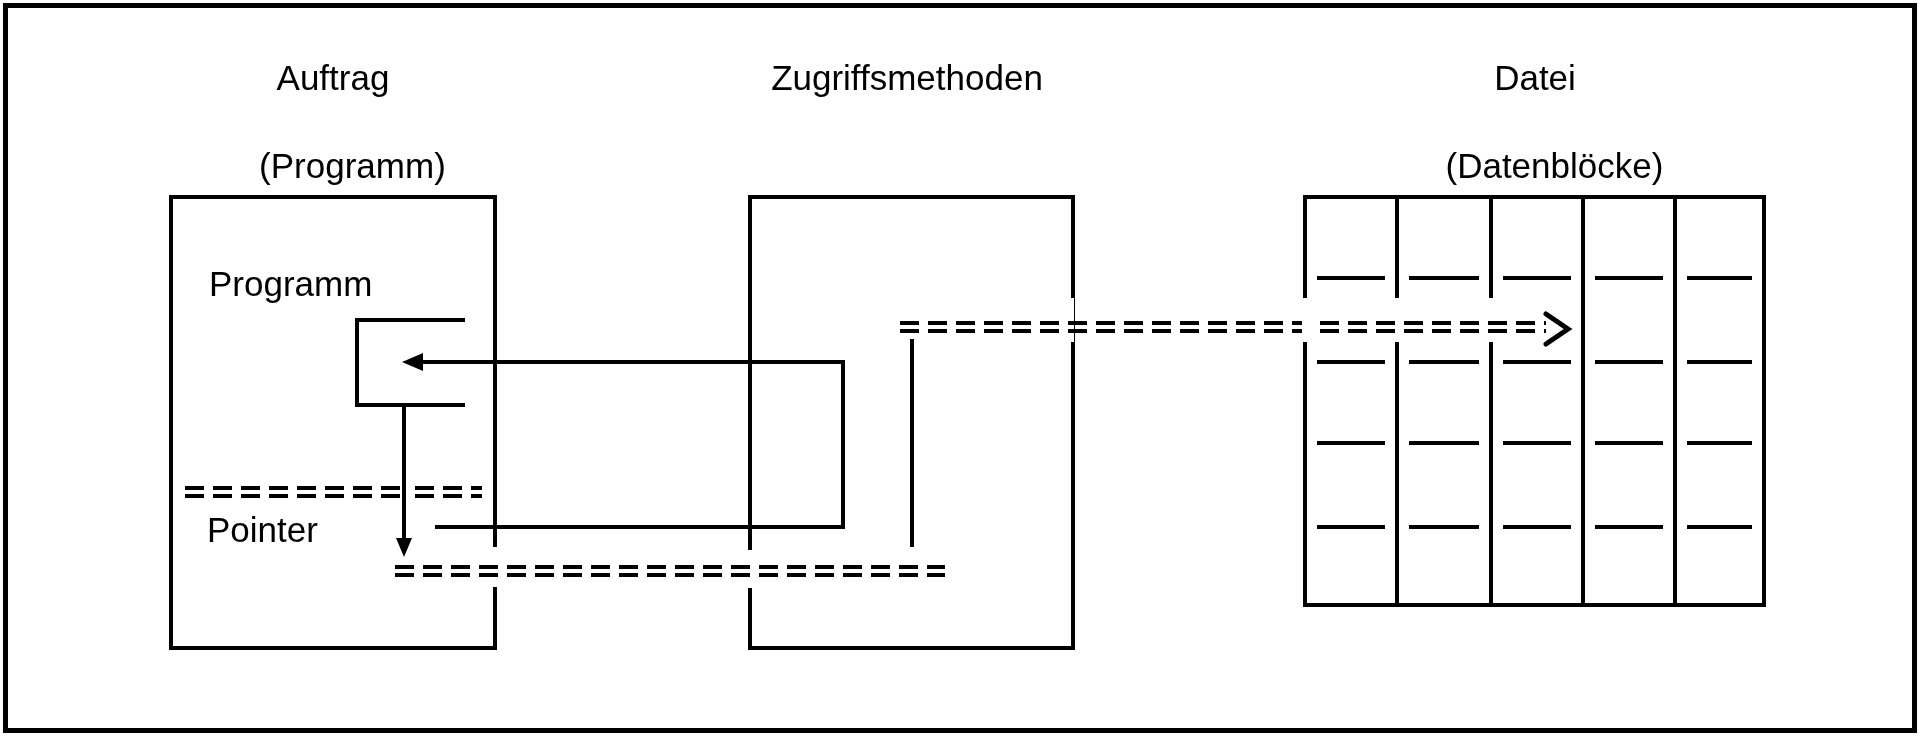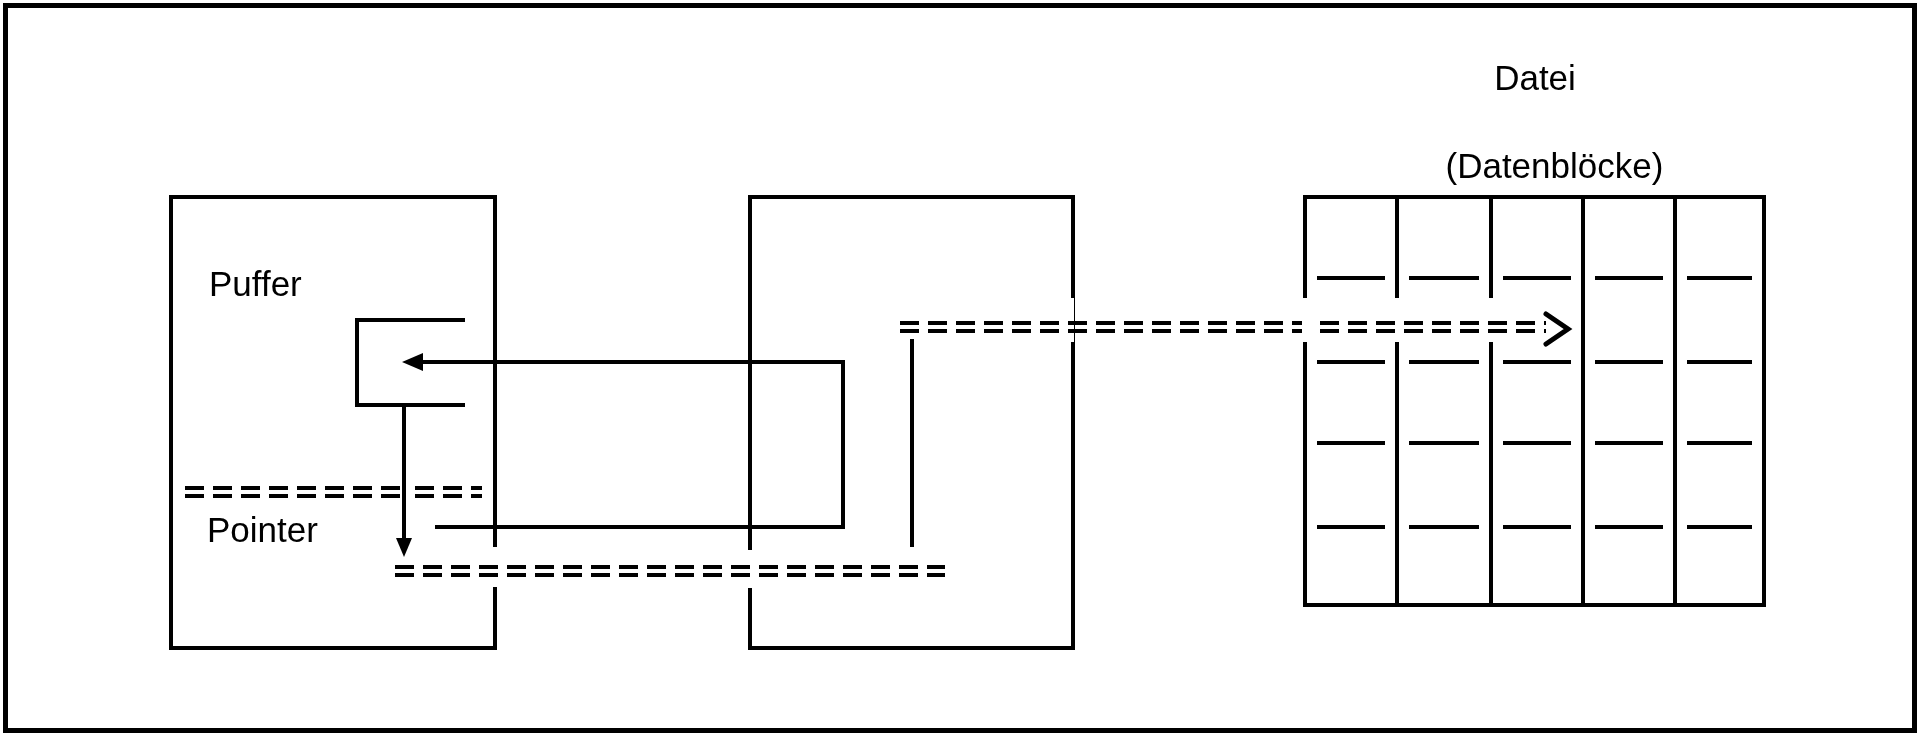--- a/index.html
+++ b/index.html
@@ -37,31 +37,36 @@
     border-top:19px solid #000;
   }
 </style>
 </head>
 <body>
 
 <div id="canvas">
 
   <div class="abs" id="outer-frame"></div>
 
+  <div class="abs heading" style="left:183px;top:56px;width:300px;"><span>Auftrag</span><br>
+    <span>(Programm)</span>
+  </div>
 
+  <div class="abs heading" style="left:757px;top:56px;width:300px;"><span>Zugriffsmethoden</span>
+  </div>
 
   <div class="abs heading" style="left:1385px;top:56px;width:300px;"><span>Datei</span><br>
     <span>(Datenblöcke)</span>
   </div>
 
   <div class="abs boxline" style="left:169px;top:195px;width:320px;height:447px;"></div>
 
   <div class="abs patch" style="left:490px;top:547px;width:10px;height:40px;"></div>
 
-  <div class="abs boxlabel" style="left:209px;top:266px;">Puffer</div>
+  <div class="abs boxlabel" style="left:209px;top:266px;">Programm</div>
   <div class="abs boxlabel" style="left:207px;top:512px;">Pointer</div>
 
   <div class="abs hline" style="left:355px;top:318px;width:110px;"></div>
   <div class="abs vline" style="left:355px;top:318px;height:89px;"></div>
   <div class="abs hline" style="left:355px;top:403px;width:110px;"></div>
 
   <div class="abs dashline" style="left:185px;top:486px;width:215px;"></div>
   <div class="abs dashline" style="left:415px;top:486px;width:67px;"></div>
 
   <div class="abs vline" style="left:402px;top:403px;height:135px;"></div>

